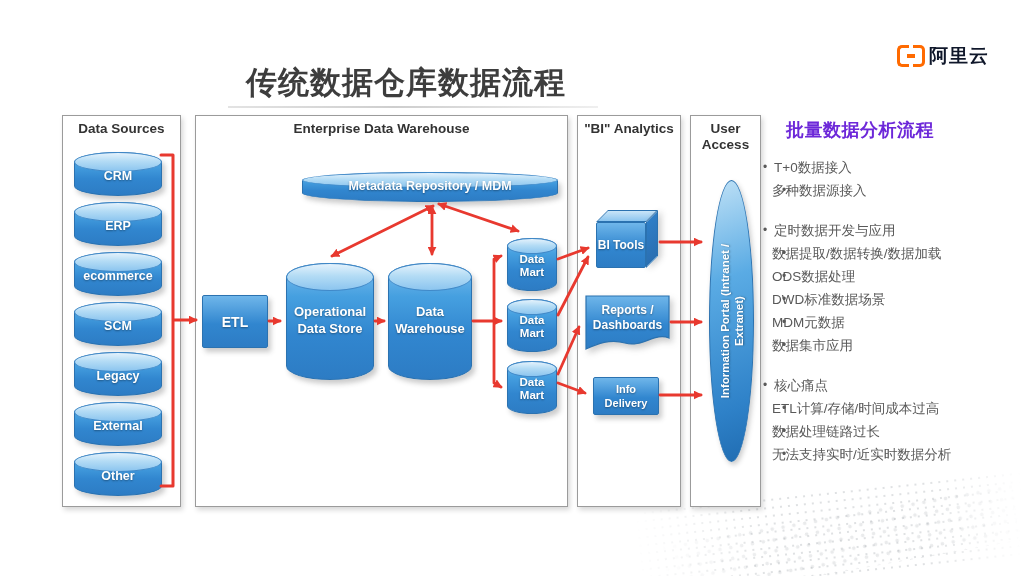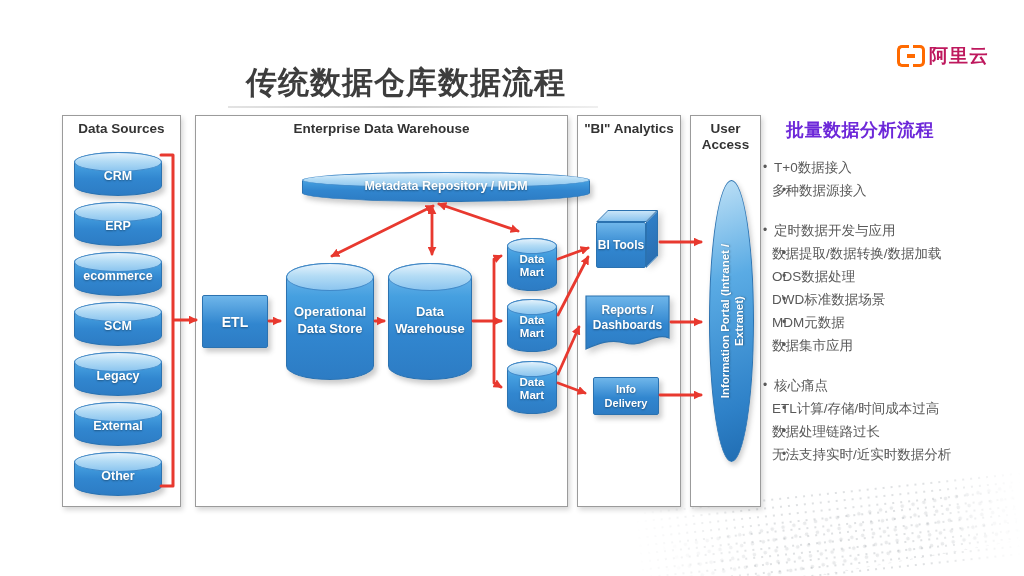--- a/index.html
+++ b/index.html
@@ -23,21 +23,21 @@
   .slide-title{position:absolute;left:246px;top:62px;font-size:31px;font-weight:600;
                color:#3d3d3d;letter-spacing:1px;}
   .title-rule{position:absolute;left:228px;top:106px;width:370px;height:2px;
               background:linear-gradient(90deg,#e3e3e3,#cecece 45%,#efefef);}
   .logo{position:absolute;left:897px;top:43px;display:flex;align-items:center;gap:4px;}
   .logo-mark{display:flex;align-items:center;}
   .logo-mark i{display:block;}
   .lb{width:9px;height:16px;border:3.5px solid #ff6a00;border-right:none;border-radius:5px 0 0 5px;}
   .rb{width:9px;height:16px;border:3.5px solid #ff6a00;border-left:none;border-radius:0 5px 5px 0;}
   .ld{width:8px;height:3.5px;background:#ff6a00;margin:0 -2px;}
-  .logo-text{font-size:19px;font-weight:bold;color:#be185d;letter-spacing:1px;}
+  .logo-text{font-size:19px;font-weight:bold;color:#0f172a;letter-spacing:1px;}
 
   
   .panel{position:absolute;top:115px;height:392px;background:#fff;border:1.6px solid #9b9b9b;
          box-sizing:border-box;box-shadow:2px 3px 5px rgba(0,0,0,.16);}
   #p-sources{left:62px;width:119px;}
   #p-edw{left:195px;width:373px;}
   #p-bi{left:577px;width:104px;}
   #p-user{left:690px;width:71px;}
   .panel-h{position:absolute;top:5px;left:2px;right:2px;text-align:center;font-weight:bold;
            font-size:13.5px;line-height:16px;color:#333;}
@@ -170,21 +170,21 @@
     <div class="cyl-shell"></div>
     <div class="cyl-cap"></div>
     <span class="cyl-lbl">External</span>
   </div>
   <div class="cyl src" style="left:74px;top:452px;width:88px;height:44px">
     <div class="cyl-shell"></div>
     <div class="cyl-cap"></div>
     <span class="cyl-lbl">Other</span>
   </div>
 
-  <div class="cyl flat" style="left:302px;top:172px;width:288px;height:30px">
+  <div class="cyl flat" style="left:302px;top:172px;width:256px;height:30px">
     <div class="cyl-shell"></div>
     <div class="cyl-cap"></div>
     <span class="cyl-lbl">Metadata Repository / MDM</span>
   </div>
 
   <div class="box" id="etl">ETL</div>
 
   <div class="cyl lg" style="left:286px;top:263px;width:88px;height:117px">
     <div class="cyl-shell"></div>
     <div class="cyl-cap"></div>

